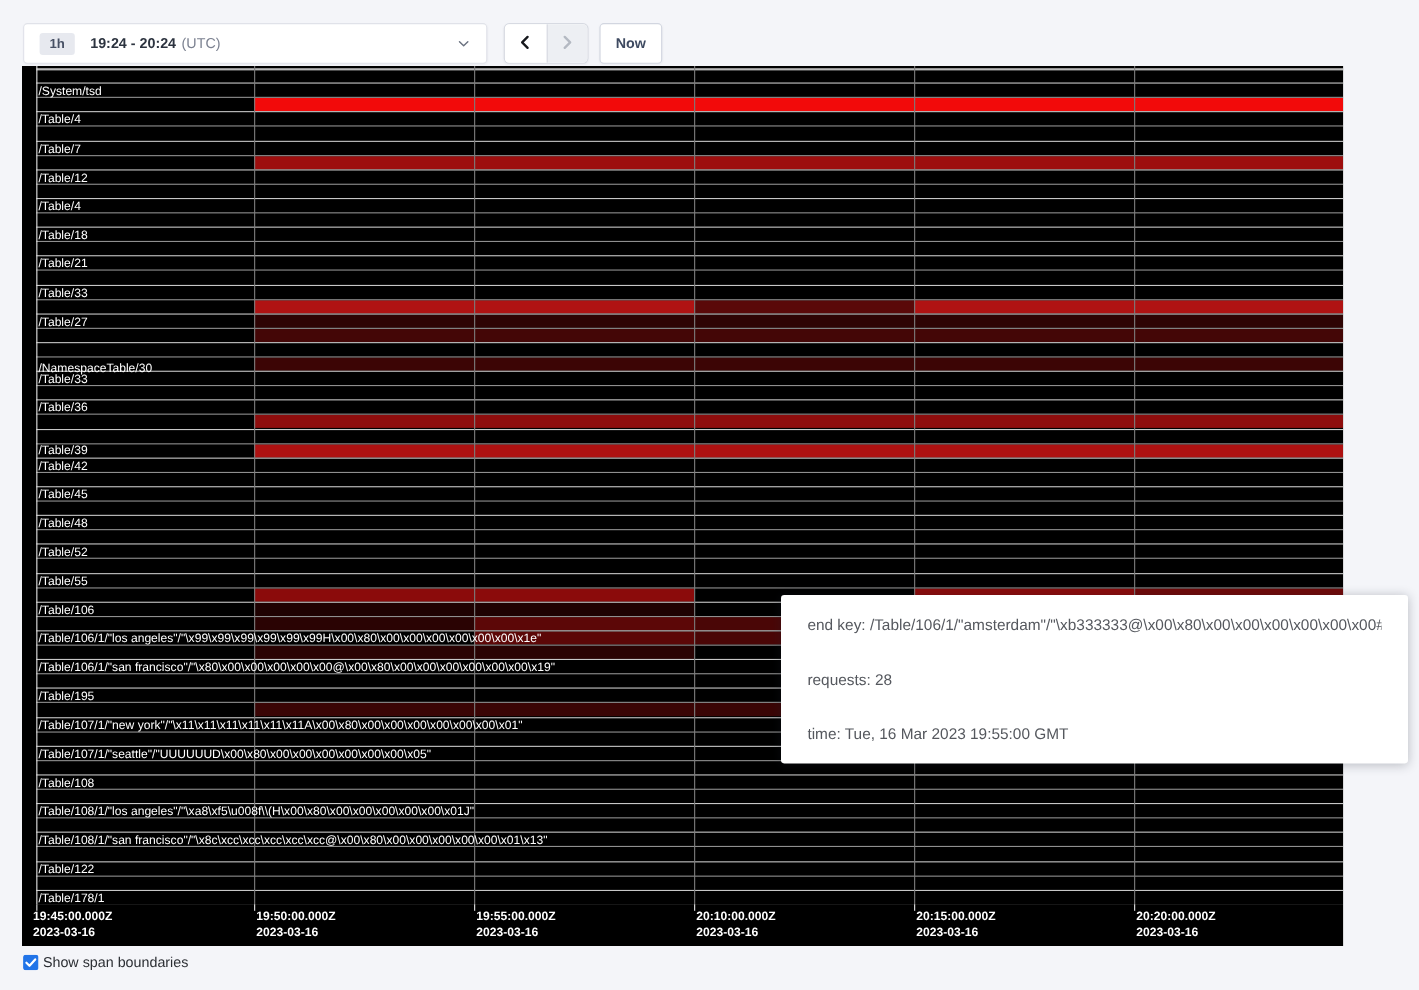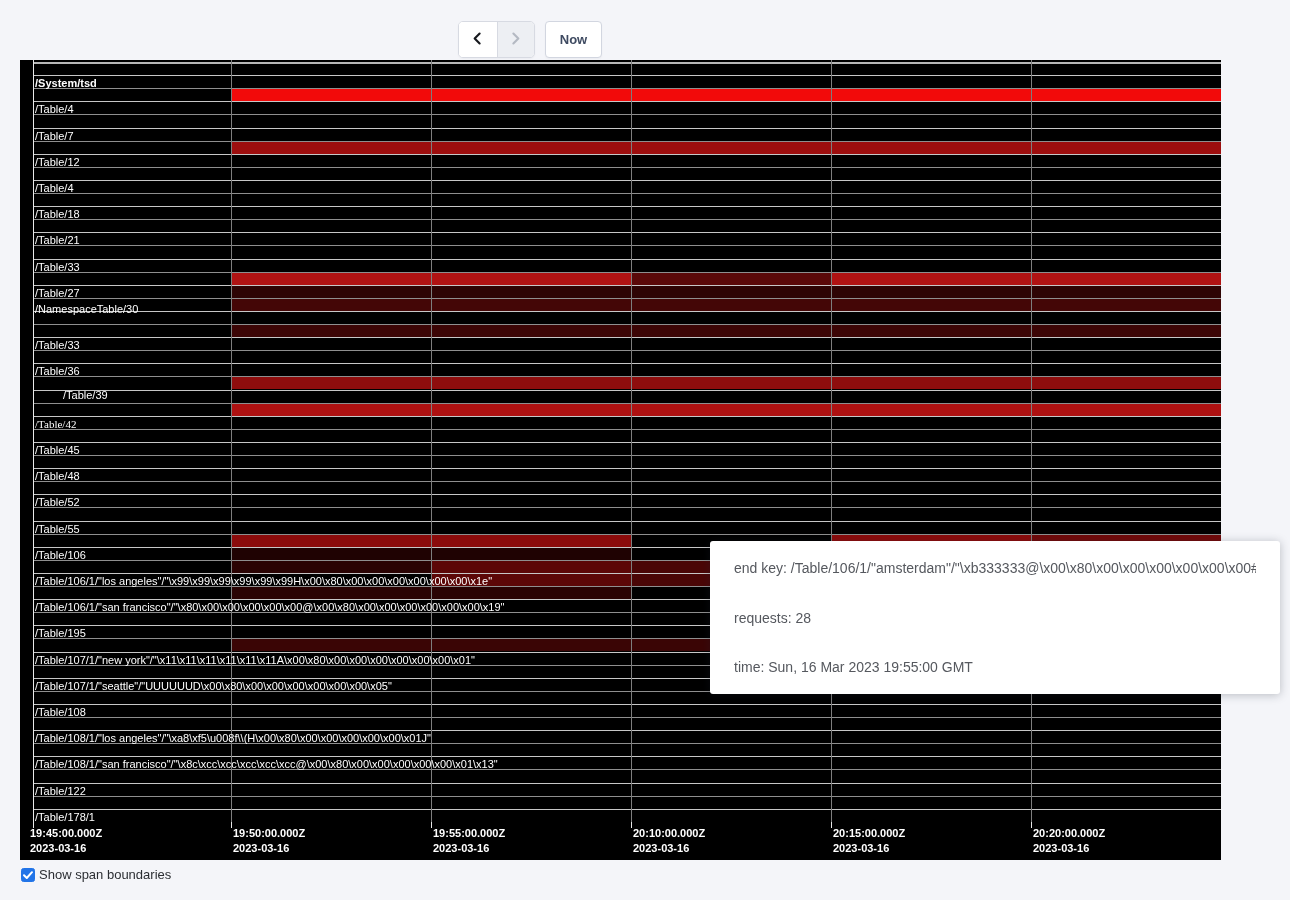--- a/index.html
+++ b/index.html
@@ -67,20 +67,30 @@
   .kv-tooltip div { font-size:14px; color:#55585e; white-space:nowrap; overflow:hidden; }
   
   .footer-row { position:absolute; left:21px; top:867px; display:flex; align-items:center; }
   .checkbox { width:14px; height:14px; cursor:pointer; display:block; }
   .checkbox-label { font-size:13px; color:#2b2e33; margin-left:4px; cursor:default; }
 </style>
 </head>
 <body>
 
 <div class="toolbar">
+  <div class="time-selector">
+    <span class="range-pill">1h</span>
+    <span class="range-text">19:24 - 20:24</span>
+    <span class="range-zone">(UTC)</span>
+    <span class="selector-chevron">
+      <svg width="13" height="13" viewBox="0 0 24 24" fill="none">
+          <polyline points="5,9 12,16 19,9" stroke="#6b7280" stroke-width="2.4" fill="none" stroke-linecap="round" stroke-linejoin="round"></polyline>
+        </svg>
+    </span>
+  </div>
   <div class="nav-group">
     <button class="nav-btn prev">
       <span>
         <svg width="17" height="17" viewBox="0 0 24 24" fill="none">
             <polyline points="15,5 8,12 15,19" stroke="#16181d" stroke-width="3" fill="none" stroke-linecap="round" stroke-linejoin="round"></polyline>
           </svg>
       </span>
     </button>
     <button class="nav-btn next">
       <span>
@@ -250,34 +260,34 @@
     <div class="hline" style="top: 722.5px;"></div>
     <div class="hline minor" style="top: 735.6px;"></div>
     <div class="hline" style="top: 748.7px;"></div>
     <div class="hline minor" style="top: 761.8px;"></div>
     <div class="vline edge" style="left: 13px;"></div>
     <div class="vline" style="left: 211px;"></div>
     <div class="vline" style="left: 411px;"></div>
     <div class="vline" style="left: 611px;"></div>
     <div class="vline" style="left: 811px;"></div>
     <div class="vline" style="left: 1011px;"></div>
-    <div class="row-label" style="top: 17.1px; font-weight: bold;">/System/tsd</div>
+    <div class="row-label" style="top: 17.1px;">/System/tsd</div>
     <div class="row-label" style="top: 43.3px;">/Table/4</div>
     <div class="row-label" style="top: 69.5px;">/Table/7</div>
     <div class="row-label" style="top: 95.7px;">/Table/12</div>
     <div class="row-label" style="top: 121.9px;">/Table/4</div>
     <div class="row-label" style="top: 148.1px;">/Table/18</div>
     <div class="row-label" style="top: 174.3px;">/Table/21</div>
     <div class="row-label" style="top: 200.5px;">/Table/33</div>
     <div class="row-label" style="top: 226.7px;">/Table/27</div>
-    <div class="row-label" style="top: 243px;">/NamespaceTable/30</div>
+    <div class="row-label" style="top: 269px;">/NamespaceTable/30</div>
     <div class="row-label" style="top: 279.1px;">/Table/33</div>
     <div class="row-label" style="top: 305.3px;">/Table/36</div>
-    <div class="row-label" style="top: 329px; padding-left: 28px;">/Table/39</div>
-    <div class="row-label" style="top: 357.7px; font-family: Liberation Serif, serif;">/Table/42</div>
+    <div class="row-label" style="top: 344px;">/Table/39</div>
+    <div class="row-label" style="top: 357.7px;">/Table/42</div>
     <div class="row-label" style="top: 383.9px;">/Table/45</div>
     <div class="row-label" style="top: 410.1px;">/Table/48</div>
     <div class="row-label" style="top: 436.3px;">/Table/52</div>
     <div class="row-label" style="top: 462.5px;">/Table/55</div>
     <div class="row-label" style="top: 488.7px;">/Table/106</div>
     <div class="row-label" style="top: 514.9px;">/Table/106/1/"los angeles"/"\x99\x99\x99\x99\x99\x99H\x00\x80\x00\x00\x00\x00\x00\x00\x1e"</div>
     <div class="row-label" style="top: 541.1px;">/Table/106/1/"san francisco"/"\x80\x00\x00\x00\x00\x00@\x00\x80\x00\x00\x00\x00\x00\x00\x19"</div>
     <div class="row-label" style="top: 567.3px;">/Table/195</div>
     <div class="row-label" style="top: 593.5px;">/Table/107/1/"new york"/"\x11\x11\x11\x11\x11\x11A\x00\x80\x00\x00\x00\x00\x00\x00\x01"</div>
     <div class="row-label" style="top: 619.7px;">/Table/107/1/"seattle"/"UUUUUUD\x00\x80\x00\x00\x00\x00\x00\x00\x05"</div>
@@ -316,21 +326,21 @@
       <div class="axis-label" style="left: 1013px;">
         <div>20:20:00.000Z</div>
         <div>2023-03-16</div>
       </div>
     </div>
   </div>
 
 <div class="kv-tooltip">
   <div>end key: /Table/106/1/"amsterdam"/"\xb333333@\x00\x80\x00\x00\x00\x00\x00\x00#"</div>
   <div>requests: 28</div>
-  <div>time: Sun, 16 Mar 2023 19:55:00 GMT</div>
+  <div>time: Tue, 16 Mar 2023 19:55:00 GMT</div>
 </div>
 
 <div class="footer-row">
   <span class="checkbox" id="cb"><svg width="14" height="14" viewBox="0 0 14 14">
         <rect x="0.5" y="0.5" width="13" height="13" rx="2" fill="#2174e8" stroke="#2174e8"></rect>
         <polyline points="3,7.2 5.8,10 11,4.2" stroke="#fff" stroke-width="2" fill="none" stroke-linecap="round" stroke-linejoin="round"></polyline>
       </svg></span>
   <span class="checkbox-label">Show span boundaries</span>
 </div>
 

